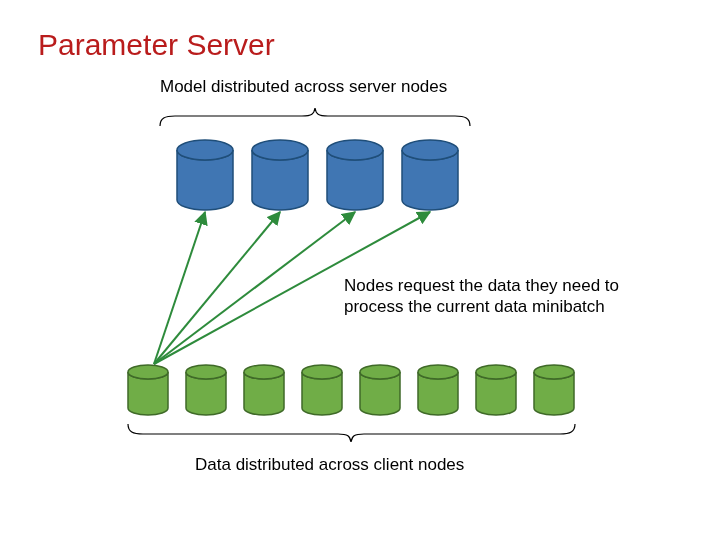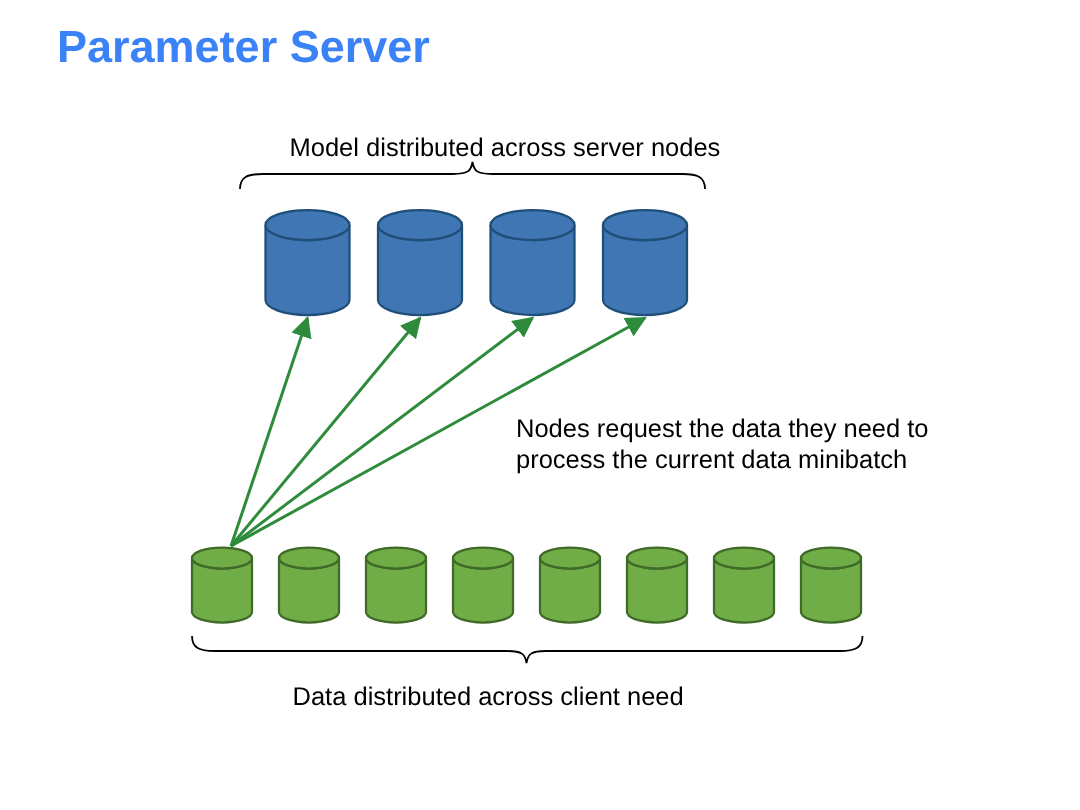--- a/index.html
+++ b/index.html
@@ -6,48 +6,48 @@
     margin: 0;
     padding: 0;
     width: 720px;
     height: 540px;
     font-family: Arial, Helvetica, sans-serif;
     background: #fff;
     position: relative;
   }
   .title {
     position: absolute;
-    top: 15px;
+    top: 28px;
     left: 38px;
     font-size: 30px;
-    font-weight: bold;
-    color: #3b82f6;
+    font-weight: normal;
+    color: #b91c1c;
   }
   .label {
     position: absolute;
     font-size: 17px;
     color: #000;
     line-height: 1.25;
   }
-  .top-label   { top: 88px;  left: 160px; margin-left: 33px; }
+  .top-label   { top: 76px;  left: 160px; }
   .mid-label   { top: 275px; left: 308px; width: 330px; margin-left: 36px; }
   .bot-label   { top: 454px; left: 195px; }
   svg.canvas {
     position: absolute;
     top: 0; left: 0;
     width: 720px; height: 540px;
   }
 </style>
 </head>
 <body>
 
 <div class="title">Parameter Server</div>
 <div class="label top-label">Model distributed across server nodes</div>
 <div class="label mid-label">Nodes request the data they need to process the current data minibatch</div>
-<div class="label bot-label">Data distributed across client need</div>
+<div class="label bot-label">Data distributed across client nodes</div>
 
 <svg class="canvas" viewBox="0 0 720 540">
   <defs>
     <marker id="ah" viewBox="0 0 10 10" refX="9" refY="5" markerWidth="7" markerHeight="7" orient="auto-start-reverse">
       <path d="M 0 0 L 10 5 L 0 10 z" fill="#2E8B3C"></path>
     </marker>
   </defs>
 
   <g stroke="#000" stroke-width="1.2" fill="none">
     <path d="M 160 126

